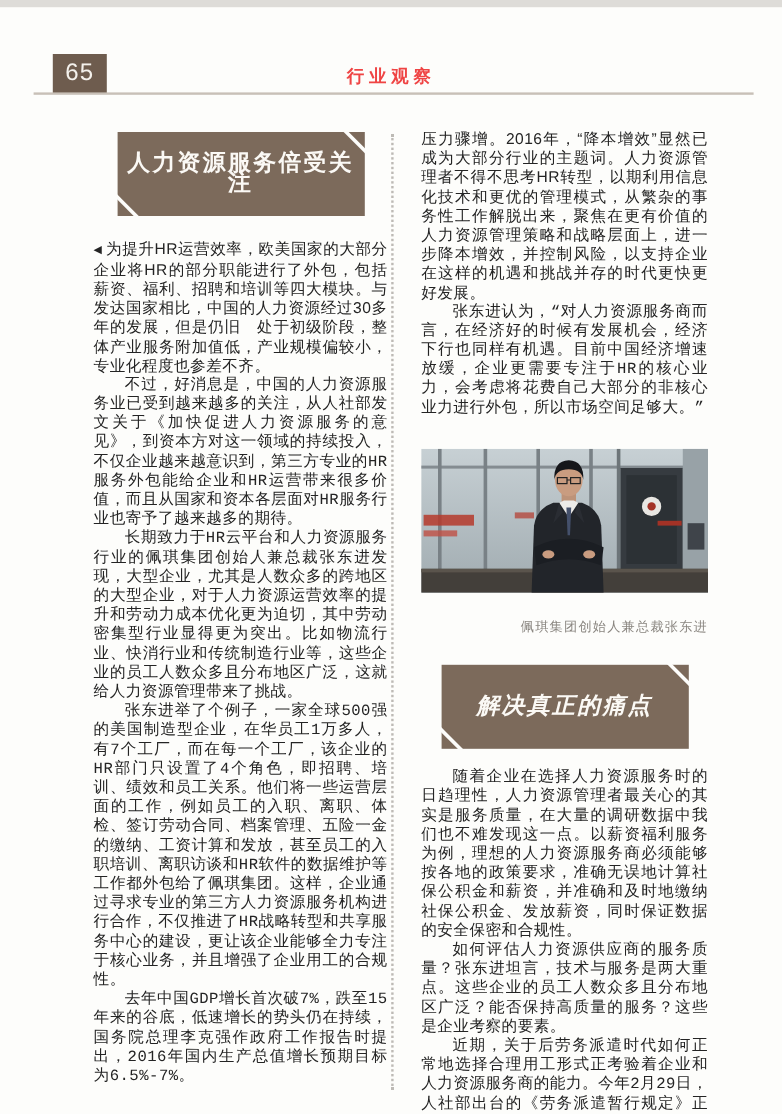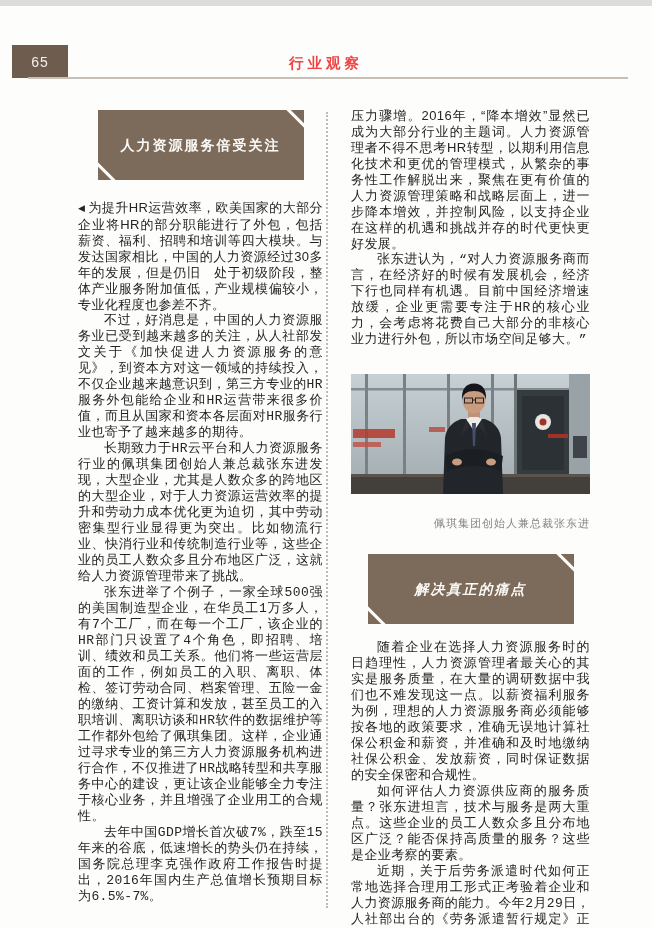--- a/index.html
+++ b/index.html
@@ -3,43 +3,43 @@
 <meta charset="utf-8">
 <style>
   html,body{margin:0;padding:0;}
   body{
     width:652px;height:928px;position:relative;overflow:hidden;
     background:#fdfdfb;
     font-family:"Liberation Sans","DejaVu Sans",sans-serif;
   }
   .top-edge{position:absolute;left:0;top:0;width:652px;height:6px;background:#dedcd8;}
   .page-num{
-    position:absolute;left:12px;top:45px;width:56px;height:33px;
+    position:absolute;left:44px;top:45px;width:45px;height:33px;
     background:#6e5c4e;color:#f4f1ec;display:flex;align-items:center;justify-content:center;
-    font-size:14px;letter-spacing:1px;
+    font-size:20px;letter-spacing:1px;
   }
   .header-rule{position:absolute;left:28px;top:77px;width:600px;height:2px;background:#c8c0b7;}
   .section-title{
     position:absolute;left:0;top:54px;width:652px;text-align:center;
     font-size:14.5px;font-weight:bold;color:#ef4444;letter-spacing:4px;
   }
   .col-divider{position:absolute;left:326px;top:112px;height:796px;border-left:2px dotted #bdbab5;}
   .col{
     position:absolute;top:108px;font-size:13px;line-height:16px;letter-spacing:0.4px;
     color:#242424;text-align:justify;
   }
   .col.left{left:78px;width:245px;}
   .col.right{left:351px;width:239px;}
   .col p{margin:0;}
   .col p.indent{text-indent:2em;font-family:Liberation Mono, monospace;}
   .marker{font-size:9px;margin-right:3px;position:relative;top:-1px;}
   .hbox{
     width:206px;height:70px;margin:2px auto 20px auto;background:#7c6a5b;color:#fbf9f5;
     display:flex;align-items:center;justify-content:center;
-    font-size:14px;font-weight:bold;letter-spacing:2px;position:relative;
+    font-size:19px;font-weight:bold;letter-spacing:2px;position:relative;
     text-align:center;
   }
   .hbox .slash{position:absolute;width:30px;height:3px;background:#fdfdfb;}
   .hbox .slash.tr{top:7px;right:-8px;transform:rotate(45deg);}
   .hbox .slash.bl{bottom:7px;left:-8px;transform:rotate(45deg);}
   .hbox.second{margin:24px auto 16px auto;font-style:italic;}
   .photo{margin-top:26px;width:239px;height:120px;}
   .photo svg{display:block;width:239px;height:120px;}
   .caption{margin-top:22px;text-align:right;font-size:11px;color:#8a8680;letter-spacing:1px;line-height:14px;}
 </style>

